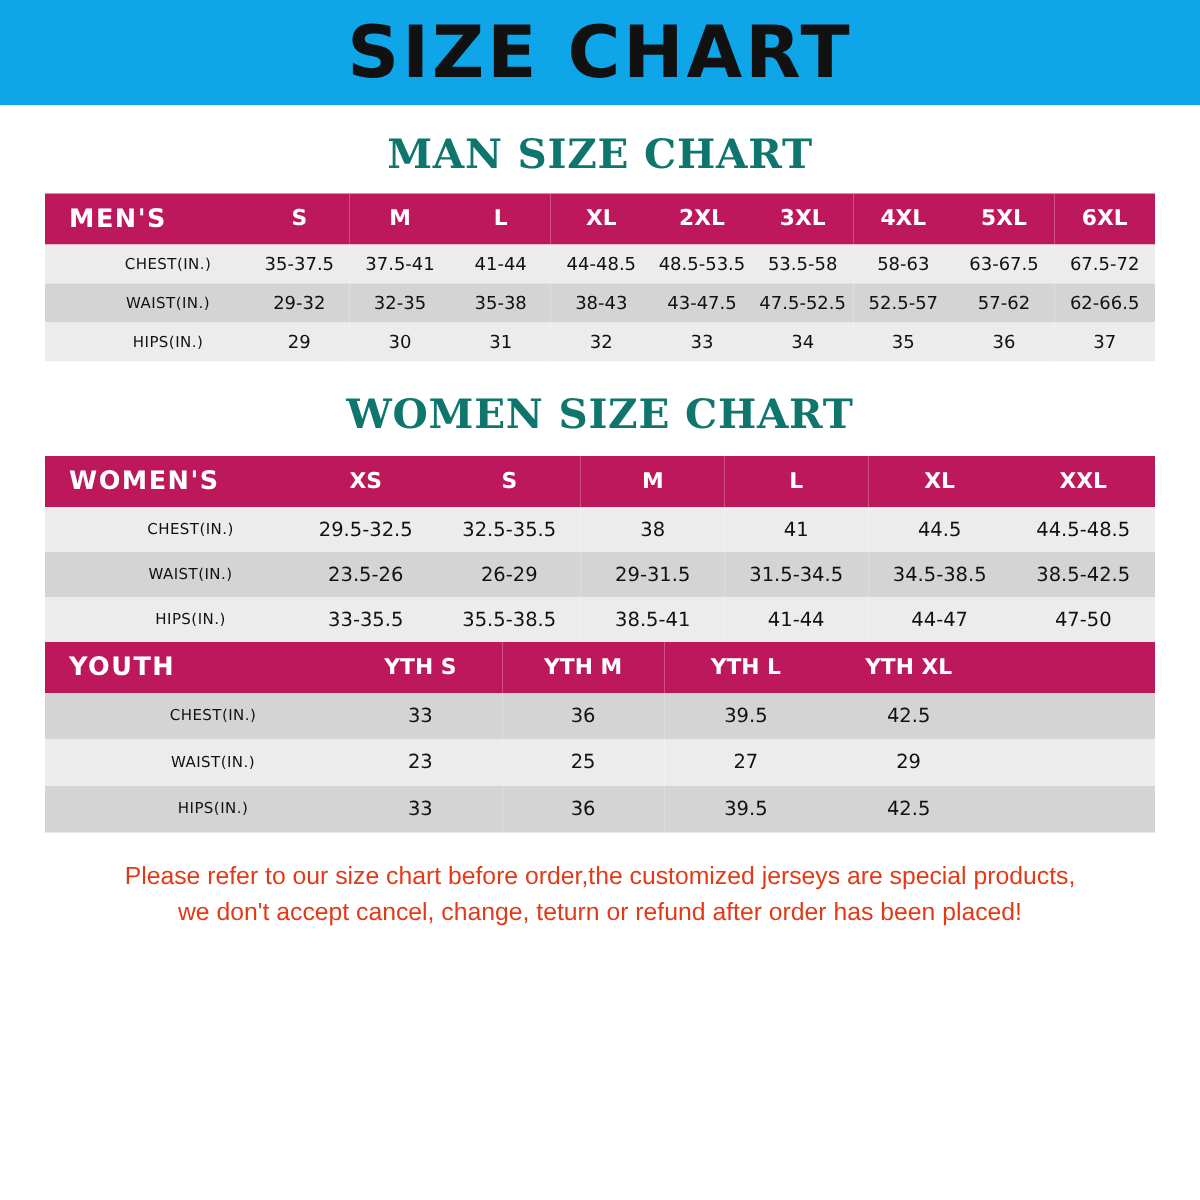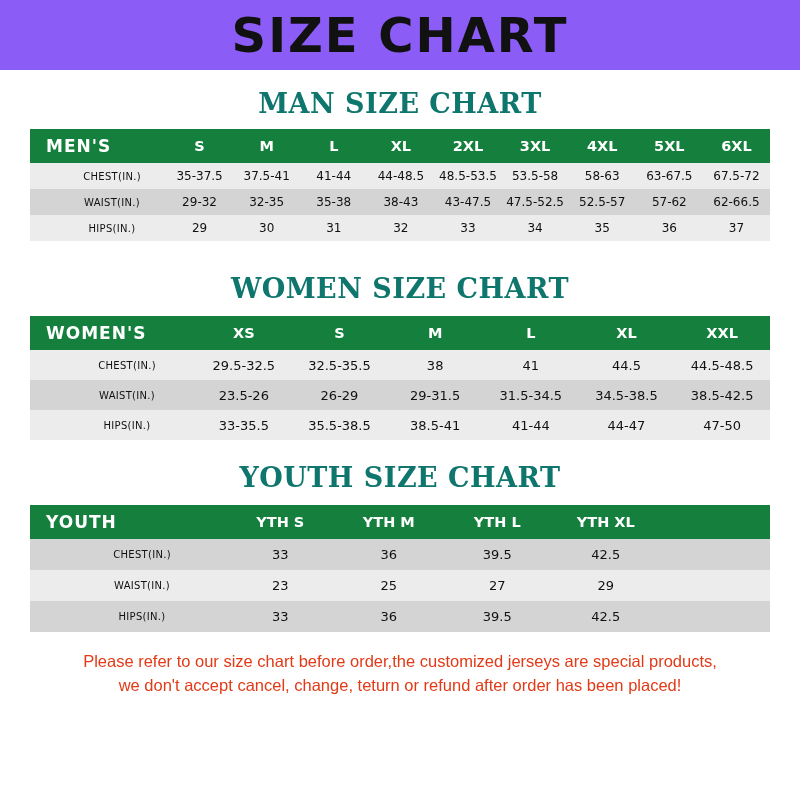--- a/index.html
+++ b/index.html
@@ -17,21 +17,21 @@
     width: 800px;
     height: 800px;
     position: relative;
     background: #ffffff;
     box-sizing: border-box;
   }
   
   .banner {
     position: relative;
     height: 70px;
-    background: #8b5cf6;
+    background: #0ea5e9;
     display: flex;
     align-items: center;
     justify-content: center;
   }
   .banner-title {
     font-family: "DejaVu Sans", sans-serif;
     font-weight: bold;
     font-size: 48px;
     letter-spacing: 2px;
     color: #111111;
@@ -43,42 +43,42 @@
   }
   .section-title {
     text-align: center;
     font-family: "DejaVu Serif", serif;
     font-weight: bold;
     font-size: 27px;
     color: #0f766e;
     letter-spacing: 0.5px;
   }
   .t1 { margin-top: 18px; margin-bottom: 10px; }
-  .t2 { margin-top: 32px; margin-bottom: 12px; }
+  .t2 { margin-top: 20px; margin-bottom: 12px; }
   .t3 { margin-top: 22px; margin-bottom: 12px; }
 
   table.size-table {
     width: 740px;
     margin: 0 auto;
     border-collapse: collapse;
     table-layout: fixed;
   }
   table.size-table th,
   table.size-table td {
     padding: 0;
     text-align: center;
     vertical-align: middle;
     font-family: "DejaVu Sans", sans-serif;
     font-size: 12.5px;
     color: #111111;
     height: 26px;
   }
   
   table.size-table thead tr {
-    background: #15803d;
+    background: #be185d;
   }
   table.size-table thead th {
     color: #ffffff;
     font-weight: bold;
     font-size: 14.5px;
     height: 34px;
   }
   table.size-table thead th.corner {
     text-align: left;
     padding-left: 16px;
@@ -217,21 +217,20 @@
           <td>33-35.5</td>
           <td>35.5-38.5</td>
           <td>38.5-41</td>
           <td>41-44</td>
           <td>44-47</td>
           <td>47-50</td>
         </tr>
       </tbody>
     </table>
 
-    <div class="section-title t3">YOUTH SIZE CHART</div>
     <table class="size-table youth-table">
       <thead>
         <tr>
           <th class="corner" style="width:180px">YOUTH</th>
           <th>YTH S</th>
           <th>YTH M</th>
           <th>YTH L</th>
           <th>YTH XL</th>
           <th style="width:110px"></th>
         </tr>

